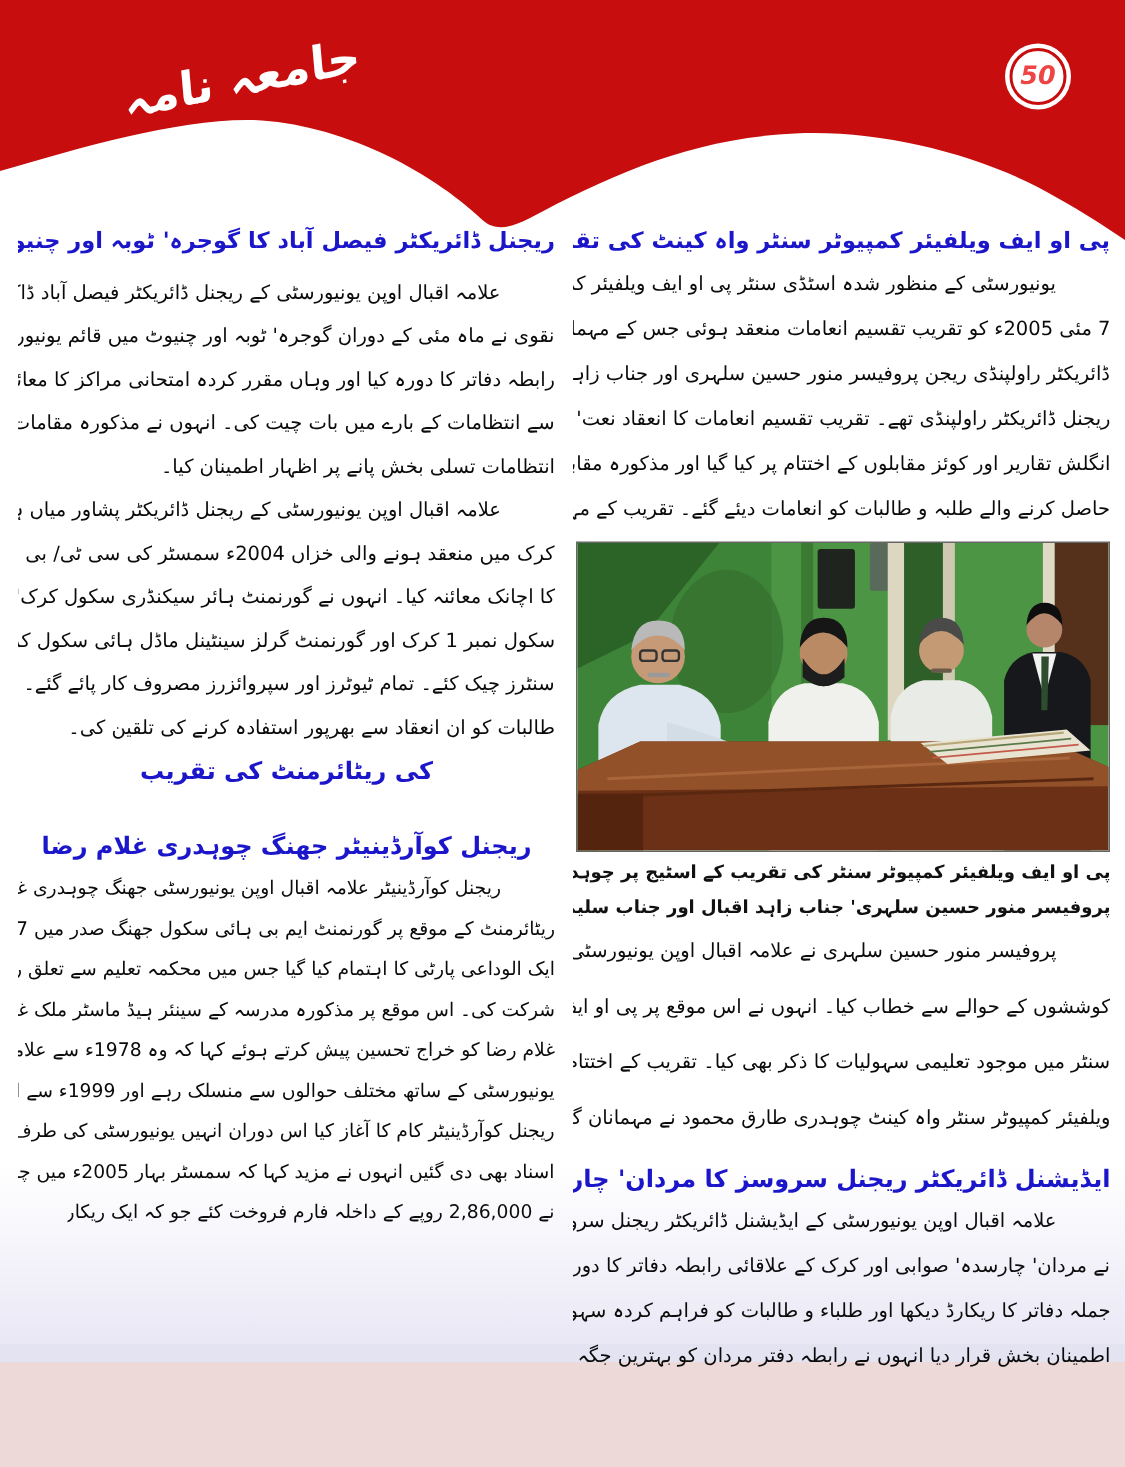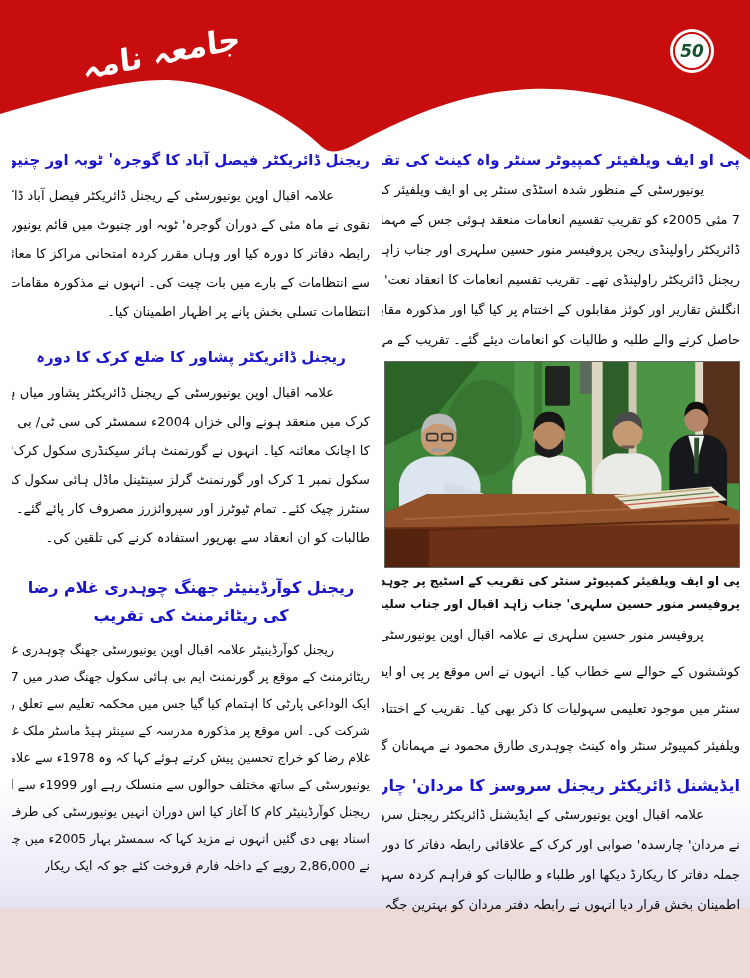--- a/index.html
+++ b/index.html
@@ -7,21 +7,21 @@
         font-family:"DejaVu Sans",sans-serif;direction:rtl;margin:0 auto;}
   
   #banner{position:absolute;top:0;left:0;width:750px;height:175px;z-index:1;}
   #masthead{position:absolute;top:26px;left:74px;width:175px;height:56px;z-index:2;
             color:#ffffff;font-size:31px;font-weight:bold;text-align:center;
             transform:rotate(-11deg) skewX(-6deg);line-height:54px;white-space:nowrap;}
   #pagenum{position:absolute;top:29px;left:670px;width:44px;height:44px;border-radius:50%;
            background:#ffffff;display:flex;align-items:center;justify-content:center;z-index:2;}
   #pagenum .inner{width:34px;height:34px;border-radius:50%;border:2px solid #c70d0d;
            display:flex;align-items:center;justify-content:center;
-           color:#14532d;font-weight:bold;font-style:italic;font-size:17px;}
+           color:#ef4444;font-weight:bold;font-style:italic;font-size:17px;}
   
   .band-fade{position:absolute;left:0;top:778px;width:750px;height:120px;
              background:linear-gradient(rgba(235,233,246,0),#e9e7f5);z-index:0;}
   .band-strip{position:absolute;left:0;top:896px;width:750px;height:12px;background:#e3e3f2;z-index:0;}
   .band-pink{position:absolute;left:0;top:908px;width:750px;height:70px;background:#eed9d9;z-index:0;}
   
   .col{position:absolute;top:145px;width:358px;z-index:3;}
   #col-right{left:382px;}
   #col-left{left:12px;}
   .heading{color:#1b16c9;font-weight:bold;text-align:center;white-space:nowrap;
@@ -161,34 +161,33 @@
       <div class="para lh29 end-right">
           <div class="tline">علامہ اقبال اوپن یونیورسٹی کے ریجنل ڈائریکٹر فیصل آباد ڈاکٹر سید زاہد حسین</div>
           <div class="tline">نقوی نے ماہ مئی کے دوران گوجرہ' ٹوبہ اور چنیوٹ میں قائم یونیورسٹی کے علاقائی/</div>
           <div class="tline">رابطہ دفاتر کا دورہ کیا اور وہاں مقرر کردہ امتحانی مراکز کا معائنہ کیا' وہاں پر موجود عملے</div>
           <div class="tline">سے انتظامات کے بارے میں بات چیت کی۔ انہوں نے مذکورہ مقامات پر تمام</div>
           <div class="tline">انتظامات تسلی بخش پانے پر اظہار اطمینان کیا۔</div>
         </div>
     </div>
 
     <div>
-      <div class="heading mt16 mb6">ریجنل ڈائریکٹر پشاور کا ضلع کرک کا دورہ</div>
       <div class="para lh29 end-right">
           <div class="tline">علامہ اقبال اوپن یونیورسٹی کے ریجنل ڈائریکٹر پشاور میاں ہدایت اللہ نے ضلع</div>
           <div class="tline">کرک میں منعقد ہونے والی خزاں 2004ء سمسٹر کی سی ٹی/ بی ایڈ ورکشاپس کے سنٹرز</div>
           <div class="tline">کا اچانک معائنہ کیا۔ انہوں نے گورنمنٹ ہائر سیکنڈری سکول کرک' گورنمنٹ گرلز ہائی</div>
           <div class="tline">سکول نمبر 1 کرک اور گورنمنٹ گرلز سینٹینل ماڈل ہائی سکول کرک میں منعقدہ ورکشاپ</div>
           <div class="tline">سنٹرز چیک کئے۔ تمام ٹیوٹرز اور سپروائزرز مصروف کار پائے گئے۔ انہوں نے طلباء و</div>
           <div class="tline">طالبات کو ان انعقاد سے بھرپور استفادہ کرنے کی تلقین کی۔</div>
         </div>
     </div>
 
     <div>
+      <div class="heading two mb6">کی ریٹائرمنٹ کی تقریب</div>
       <div class="heading two mt22">ریجنل کوآرڈینیٹر جھنگ چوہدری غلام رضا</div>
-      <div class="heading two mb6">کی ریٹائرمنٹ کی تقریب</div>
       <div class="para lh27 end-right">
           <div class="tline">ریجنل کوآرڈینیٹر علامہ اقبال اوپن یونیورسٹی جھنگ چوہدری غلام رضا کی</div>
           <div class="tline">ریٹائرمنٹ کے موقع پر گورنمنٹ ایم بی ہائی سکول جھنگ صدر میں 17 مئی 2005ء کو</div>
           <div class="tline">ایک الوداعی پارٹی کا اہتمام کیا گیا جس میں محکمہ تعلیم سے تعلق رکھنے والے احباب نے</div>
           <div class="tline">شرکت کی۔ اس موقع پر مذکورہ مدرسہ کے سینئر ہیڈ ماسٹر ملک غلام فرید نے چوہدری</div>
           <div class="tline">غلام رضا کو خراج تحسین پیش کرتے ہوئے کہا کہ وہ 1978ء سے علامہ اقبال اوپن</div>
           <div class="tline">یونیورسٹی کے ساتھ مختلف حوالوں سے منسلک رہے اور 1999ء سے انہوں نے بطور</div>
           <div class="tline">ریجنل کوآرڈینیٹر کام کا آغاز کیا اس دوران انہیں یونیورسٹی کی طرف سے کئی بار تعریفی</div>
           <div class="tline">اسناد بھی دی گئیں انہوں نے مزید کہا کہ سمسٹر بہار 2005ء میں چوہدری غلام رضا</div>
           <div class="tline">نے 2,86,000 روپے کے داخلہ فارم فروخت کئے جو کہ ایک ریکارڈ ہے۔ چوہدری</div>

